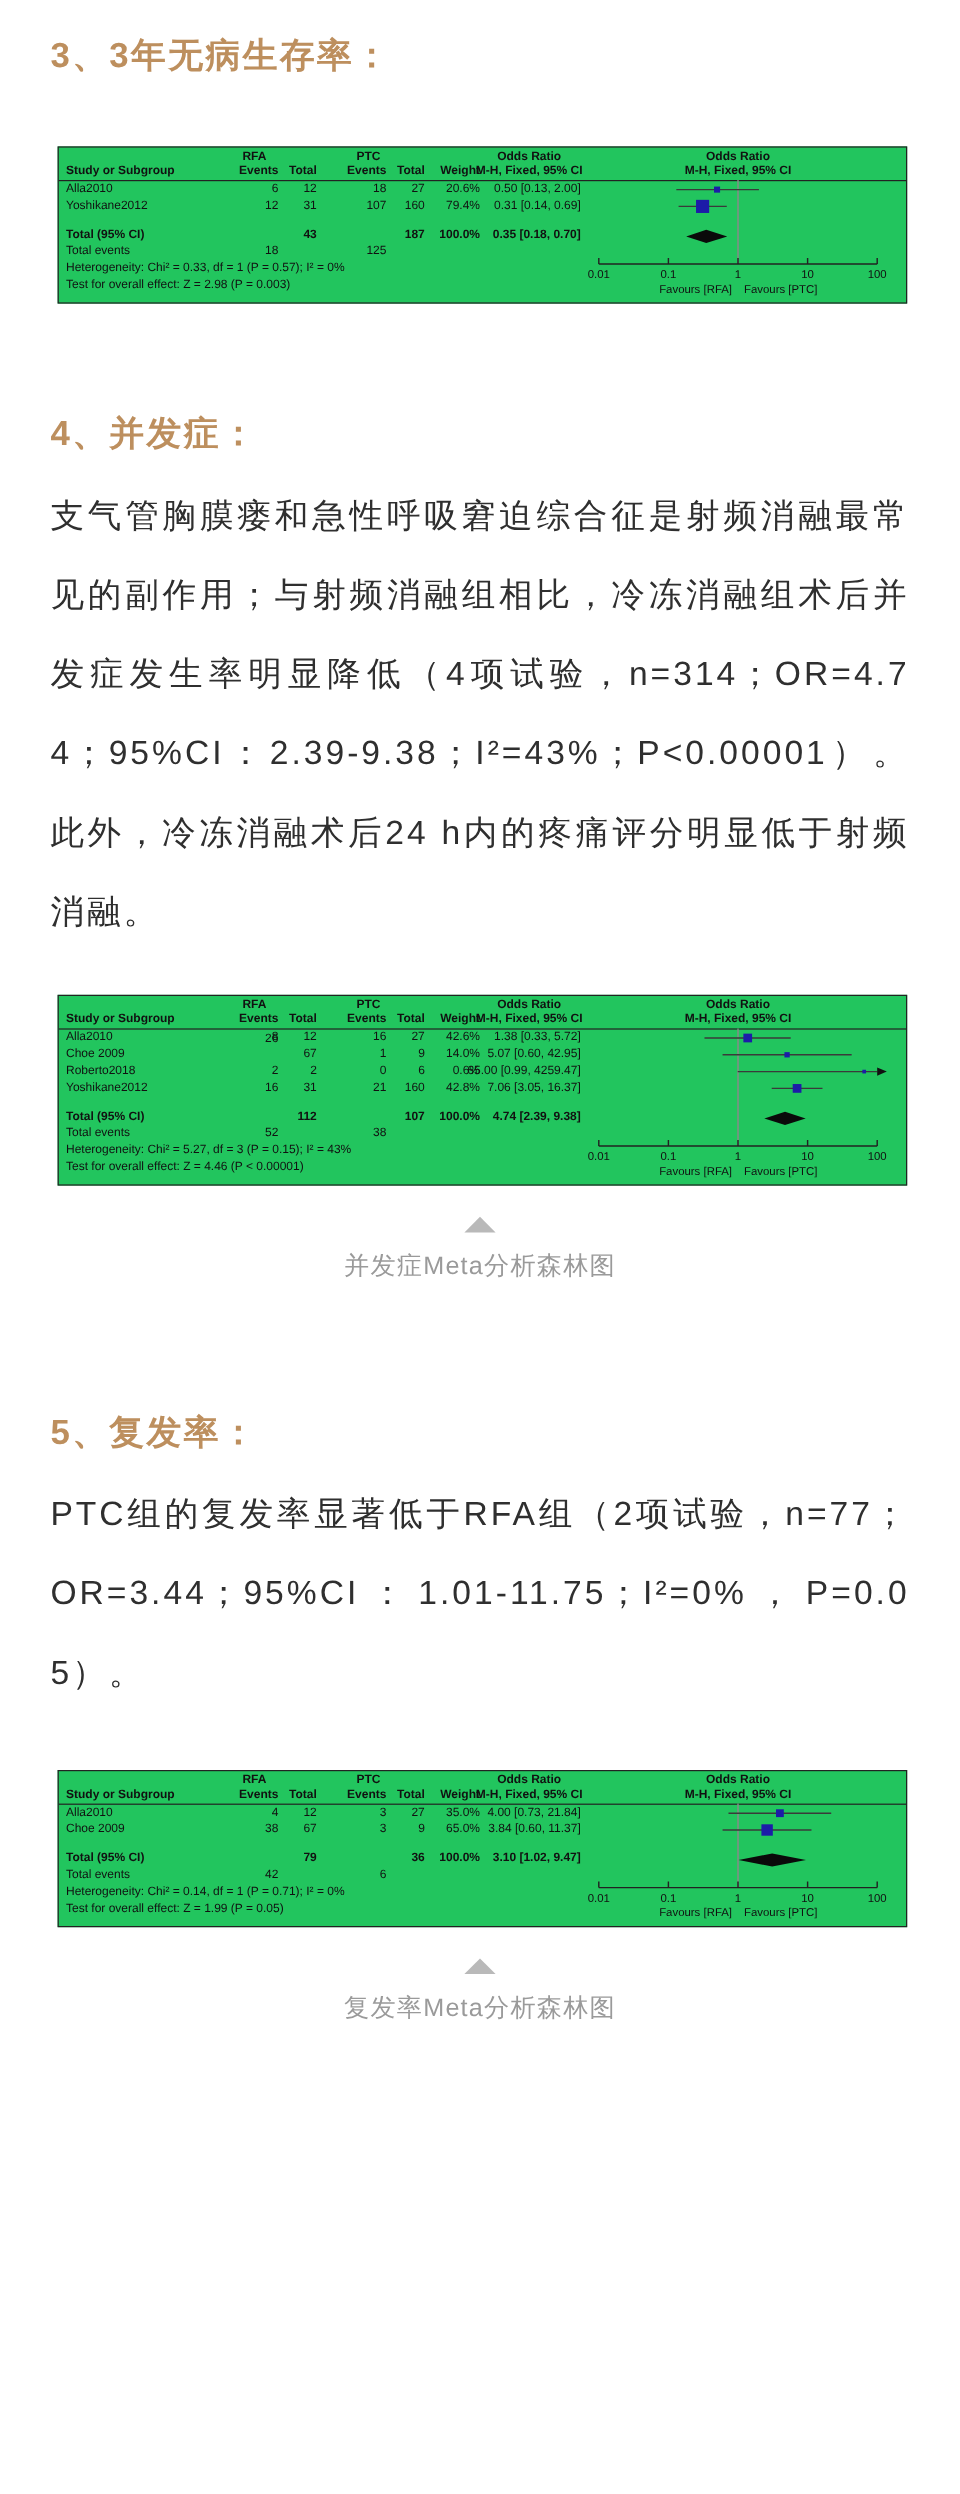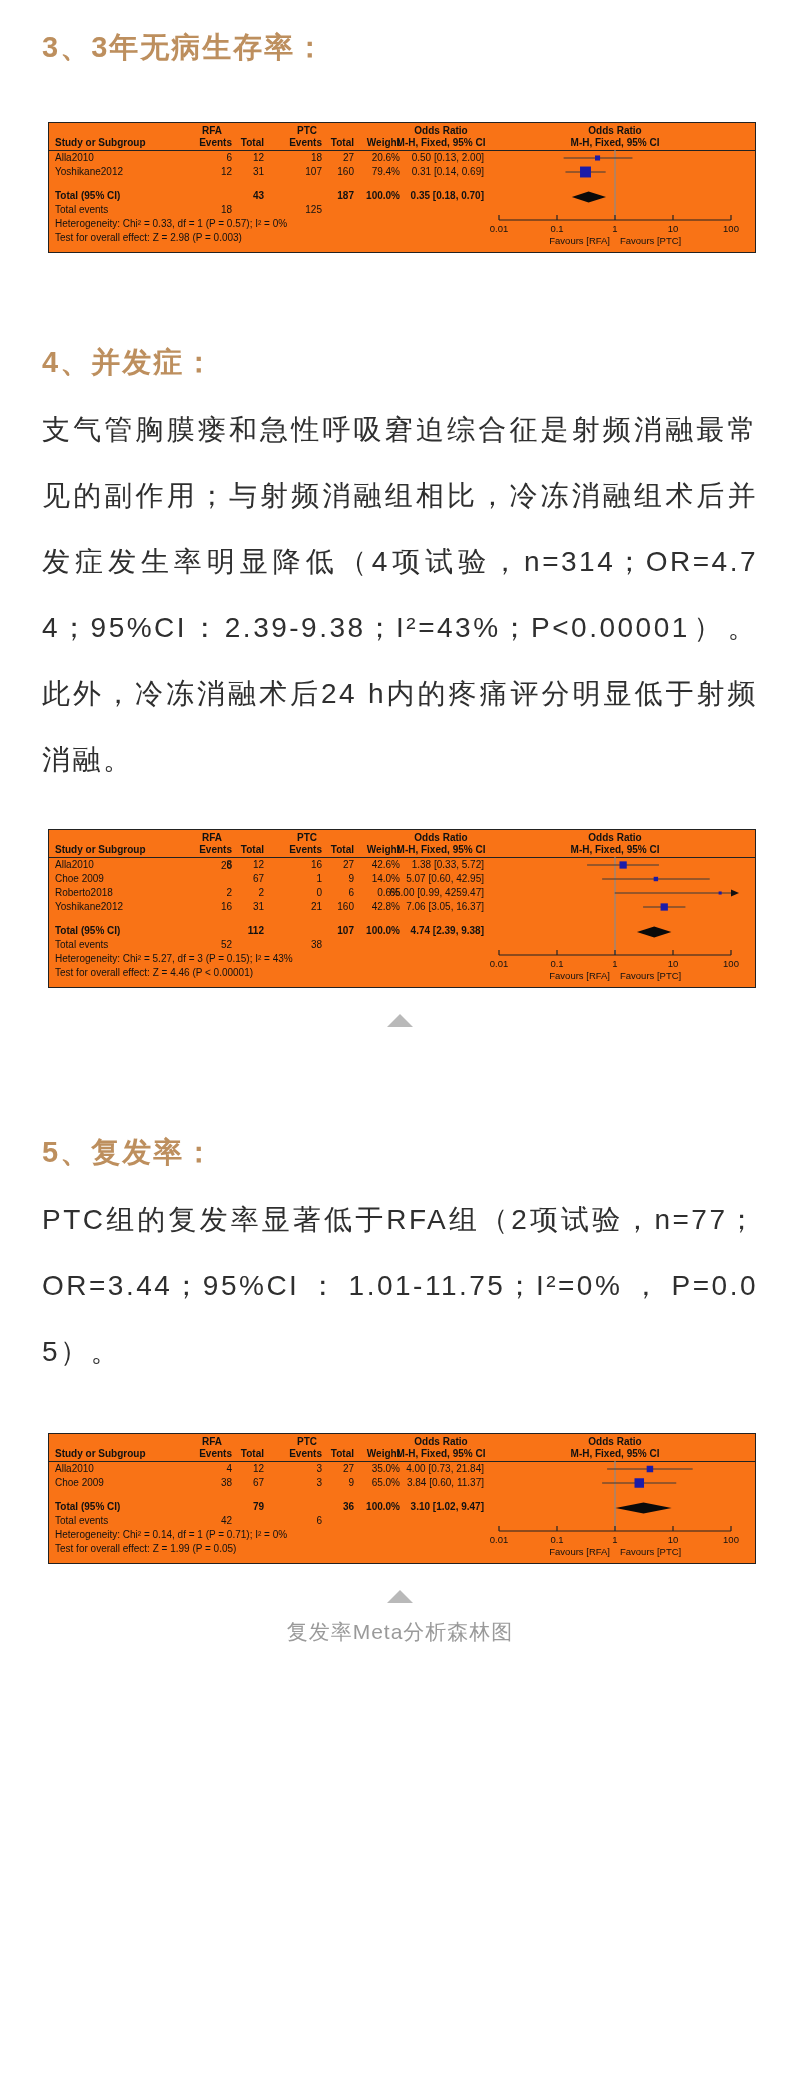--- a/index.html
+++ b/index.html
@@ -6,21 +6,21 @@
   body{width:800px;font-family:"Liberation Sans","DejaVu Sans",sans-serif;}
   .content{padding:26px 42px 30px 42px;}
   .sec{display:block;}
   h2.h{margin:0;font-size:29px;line-height:42px;font-weight:bold;color:#bd8f5e;letter-spacing:2px;}
   .sec-4 h2.h{margin-top:88px;}
   .sec-5 h2.h{margin-top:104px;}
   p.para{margin:14px 0 0 0;font-size:28px;line-height:66px;color:#2f2f2f;letter-spacing:2.5px;text-align:justify;word-break:break-all;}
   .fig{margin-top:54px;}
   .sec-4 .fig{margin-top:36px;}
   .sec-5 .fig{margin-top:48px;}
-  .fp{position:relative;width:708px;margin-left:6px;background:#f97316;border:1.5px solid #222;box-sizing:border-box;overflow:visible;}
+  .fp{position:relative;width:708px;margin-left:6px;background:#22c55e;border:1.5px solid #222;box-sizing:border-box;overflow:visible;}
   .fc{position:absolute;font-size:10px;line-height:12px;white-space:nowrap;color:#111;}
   .fb{font-weight:bold;}
   .fp-hr{position:absolute;left:0;width:100%;height:0;border-top:1px solid #222;}
   .fp-svg{position:absolute;left:0;top:0;pointer-events:none;}
   svg text{font-family:"Liberation Sans","DejaVu Sans",sans-serif;}
   .ax{font-size:9.5px;fill:#111;}
   .cap{text-align:center;}
   .tri{width:0;height:0;border-left:13px solid transparent;border-right:13px solid transparent;border-bottom:13px solid #b9b9b9;margin:26px auto 0 auto;}
   .cap-t{margin-top:16px;font-size:21px;line-height:26px;color:#9a9a9a;letter-spacing:1px;}
 </style>
@@ -173,20 +173,21 @@
             <line x1="565.7468412866579" y1="63" x2="682" y2="63" stroke="#3a3a3a" stroke-width="1.2"></line>
             <polygon points="690,63 682,59.5 682,66.5" fill="#111"></polygon>
             <rect x="669.6189746852856" y="61.47" width="3.06" height="3.06" fill="#1c1ca8"></rect>
             <line x1="594.0893906821136" y1="77" x2="636.4148234058925" y2="77" stroke="#3a3a3a" stroke-width="1.2"></line>
             <rect x="611.5906726610046" y="73.36" width="7.28" height="7.28" fill="#1c1ca8"></rect>
             <polygon points="587.947078254992,102 605.195143817097,96.5 622.3877646259857,102 605.195143817097,107.5" fill="#0a0a0a"></polygon>
           </svg>
         </div>
       <div class="cap">
         <div class="tri"></div>
+        <div class="cap-t">并发症Meta分析森林图</div>
       </div>
     </div>
   </section>
 
   <section class="sec sec-5">
     <h2 class="h">5、复发率：</h2>
     <p class="para">PTC组的复发率显著低于RFA组（2项试验，n=77；OR=3.44；95%CI：1.01-11.75；I²=0%，P=0.05）。</p>
     <div class="fig">
       <div class="fp" style="height: 131px;">
           <span class="fc fb" style="left:163px;transform:translateX(-50%);top:2px">RFA</span>

